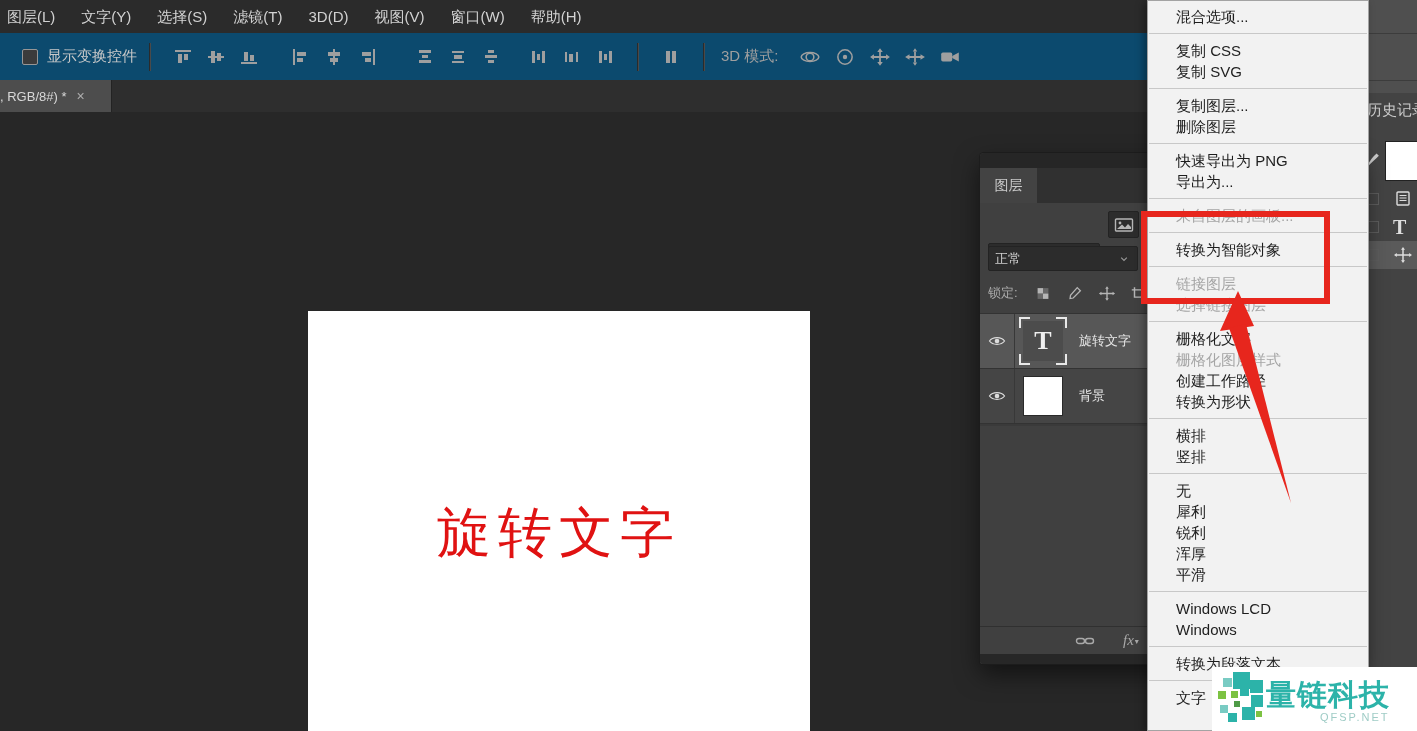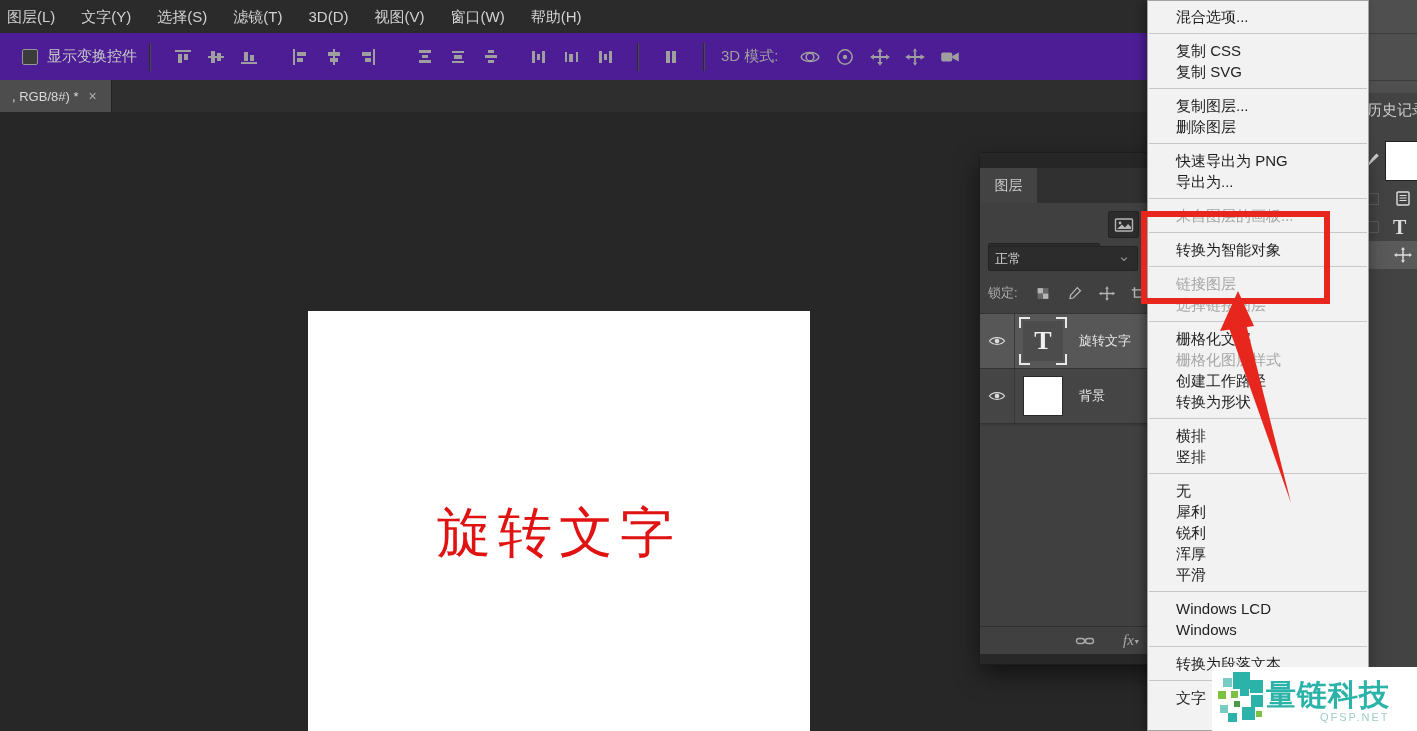--- a/index.html
+++ b/index.html
@@ -8,33 +8,33 @@
   .abs{position:absolute;}
   svg.icon{display:inline-block;vertical-align:middle;}
   .icon-wrap{display:inline-flex;align-items:center;justify-content:center;}
 
   
   .menubar{left:0;top:0;width:1417px;height:33px;background:#2b2b2b;border-bottom:1px solid #1f1f1f;
            display:flex;align-items:center;color:#d2d2d2;font-size:15px;z-index:3;padding-left:0;margin-left:-6px;}
   .mb-item{padding:0 13px;line-height:33px;cursor:default;}
 
   
-  .optionsbar{left:0;top:33px;width:1417px;height:47px;background:#4c1d95;border-bottom:1px solid #262626;
+  .optionsbar{left:0;top:33px;width:1417px;height:47px;background:#0c4a6e;border-bottom:1px solid #262626;
               display:flex;align-items:center;color:#c9c9c9;font-size:15px;z-index:3;}
   .ob-check{width:14px;height:14px;border:1px solid #969696;border-radius:2px;margin-left:22px;background:#3b3b3b;}
   .ob-label{margin-left:9px;}
   .ob-sep{width:1px;height:28px;background:#2b2b2b;border-right:1px solid #4a4a4a;margin:0 12px;}
   .ob-group{display:flex;align-items:center;gap:9px;margin:0 8px;color:#9f9f9f;}
   .ob-group .icon-wrap{width:24px;height:22px;}
   .ob-mode-label{color:#9f9f9f;margin:0 10px 0 4px;}
 
   
   .tabbar{left:0;top:80px;width:1417px;height:32px;background:#2e2e2e;z-index:3;}
   .doc-tab{position:absolute;left:0;top:0;width:112px;height:32px;background:#4d4d4d;border-right:1px solid #232323;
-           display:flex;align-items:center;color:#d8d8d8;font-size:13px;padding-left:12px;box-sizing:border-box;}
+           display:flex;align-items:center;color:#d8d8d8;font-size:13px;padding-left:0;box-sizing:border-box;}
   .doc-close{margin-left:10px;color:#aeaeae;font-size:14px;line-height:14px;cursor:pointer;}
 
   
   .canvas{left:308px;top:311px;width:502px;height:420px;background:#ffffff;z-index:1;}
   .canvas-text{position:absolute;left:0;top:186px;width:100%;text-align:center;
                font-family:"DejaVu Serif","Liberation Serif",serif;font-size:54px;color:#e01212;letter-spacing:7px;}
 
   
   .layers-panel{left:980px;top:153px;width:382px;height:511px;z-index:5;
                 box-shadow:0 0 0 1px #1c1c1c,0 10px 24px rgba(0,0,0,.55);background:#404040;border-radius:4px 4px 3px 3px;}

